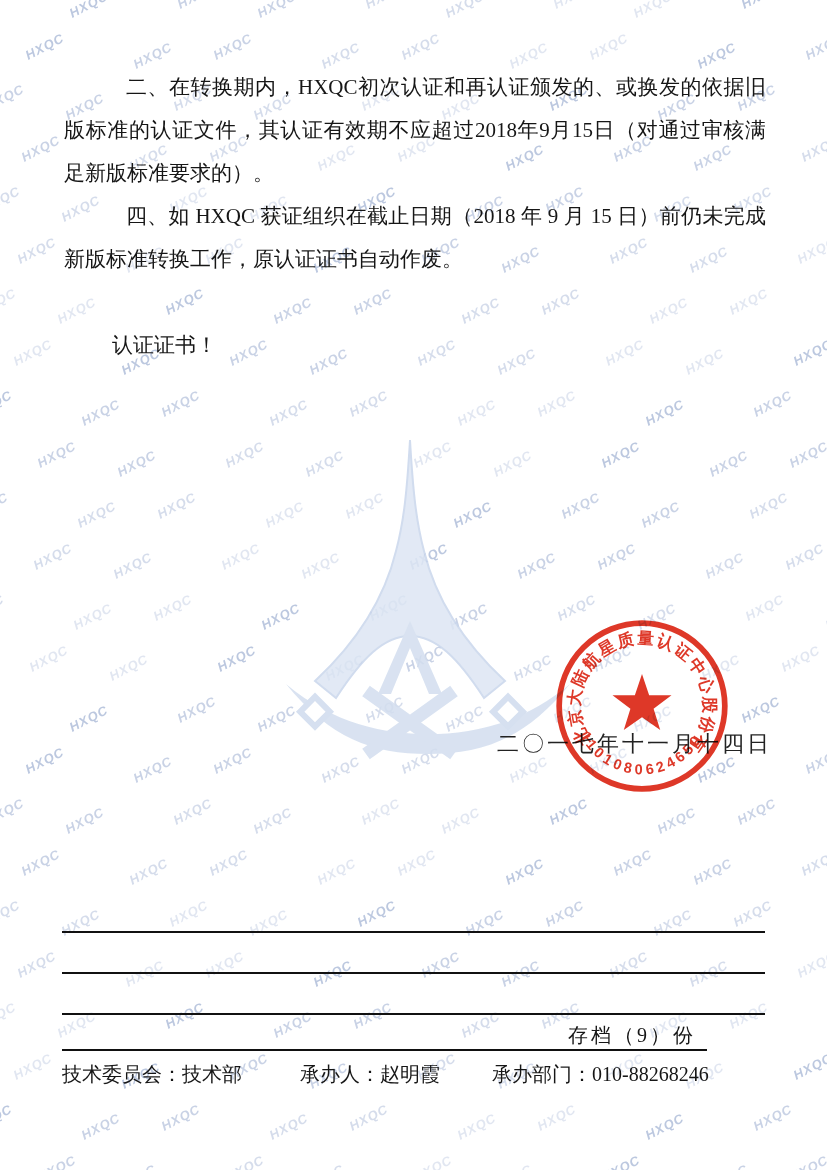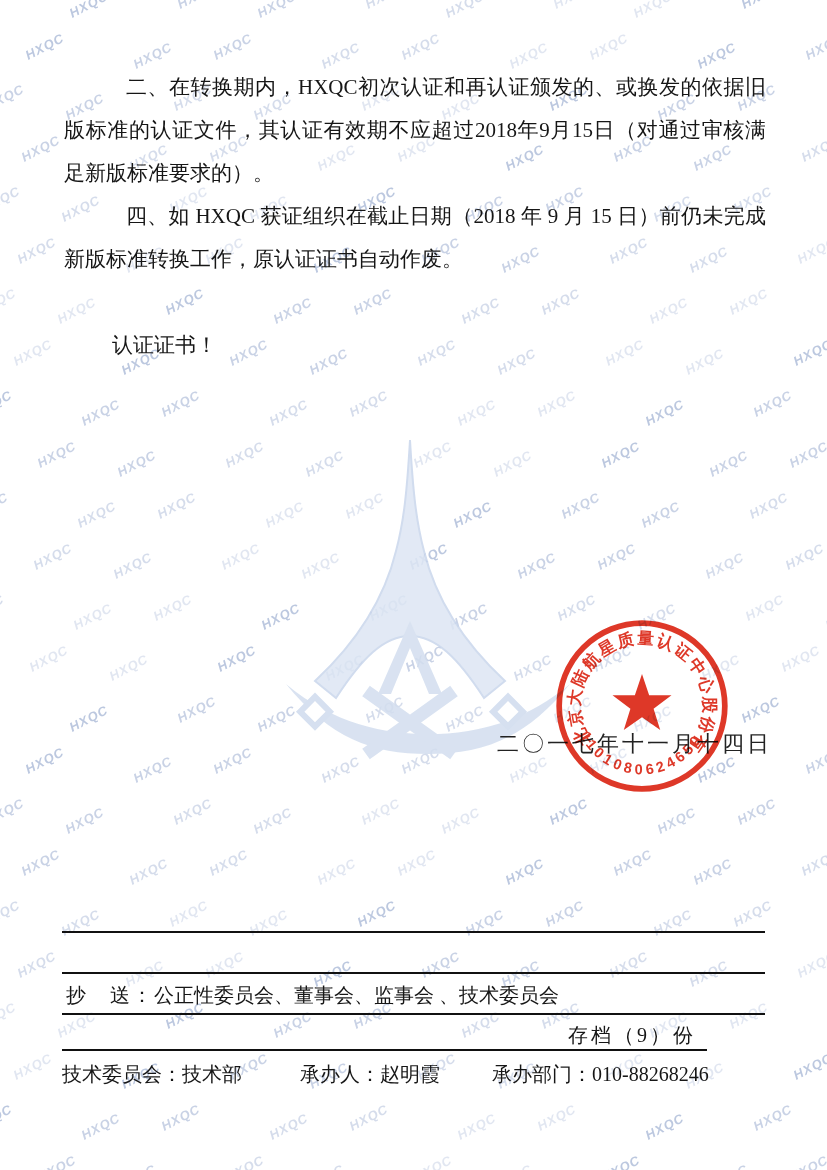--- a/index.html
+++ b/index.html
@@ -310,23 +310,20 @@
     <text font-size="16" letter-spacing="2" font-weight="bold" fill="#dc2b1a" font-family="'Liberation Serif','DejaVu Serif',serif">
       <textPath xlink:href="#seal-name-arc" href="#seal-name-arc">北京大陆航星质量认证中心股份有限公司</textPath>
     </text>
     <text font-size="14" letter-spacing="3.6" font-weight="bold" fill="#dc2b1a" font-family="'Liberation Sans','DejaVu Sans',sans-serif">
       <textPath xlink:href="#seal-num-arc" href="#seal-num-arc">1101080624650</textPath>
     </text>
   </svg>
 
   <div class="rule rule-a"></div>
   <div class="rule rule-b"></div>
-  <div class="f-row row-copy">
-    <span class="lbl">抄　送：</span><span>公正性委员会、董事会、监事会 、技术委员会</span>
-  </div>
   <div class="rule rule-c"></div>
   <div class="f-row row-archive">存档（9）份</div>
   <div class="rule rule-d"></div>
   <div class="f-row row-bottom">
     <span class="cell1"><span>技术委员会：</span><span>技术部</span></span>
     <span class="cell2"><span>承办人：</span><span>赵明霞</span></span>
     <span class="cell3"><span>承办部门：</span><span>010-88268246</span></span>
   </div>
 
 </div>

